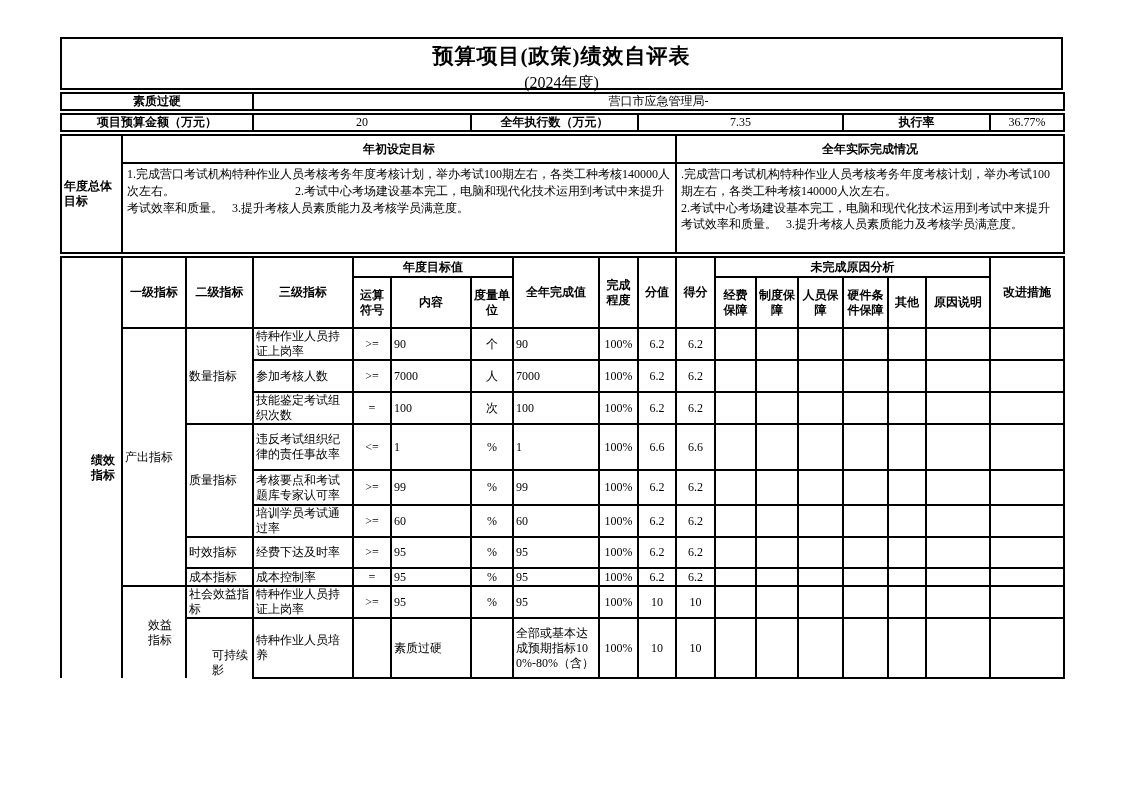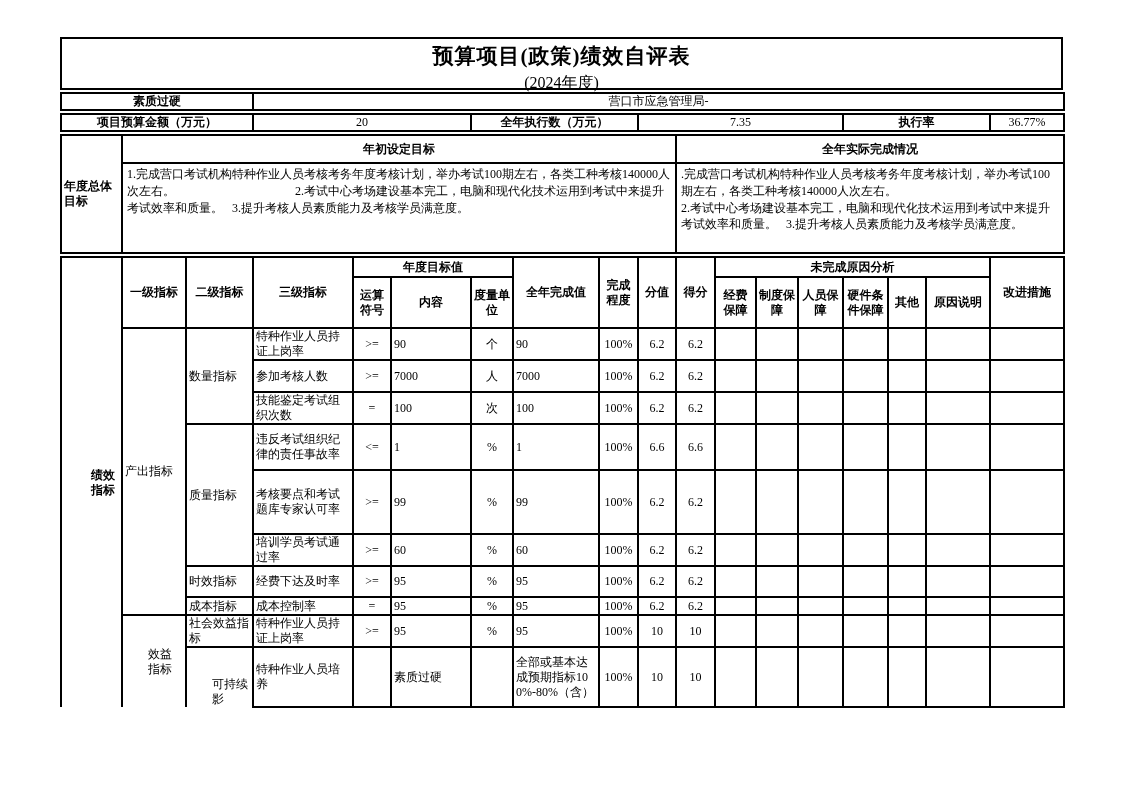--- a/index.html
+++ b/index.html
@@ -218,21 +218,21 @@
         <td class="c">6.6</td>
         <td></td>
         <td></td>
         <td></td>
         <td></td>
         <td></td>
         <td></td>
         <td></td>
       </tr>
 
-      <tr style="height:64px">
+      <tr style="height:35px">
         <td>考核要点和考试题库专家认可率</td>
         <td class="c">&gt;=</td>
         <td>99</td>
         <td class="c">%</td>
         <td>99</td>
         <td class="c">100%</td>
         <td class="c">6.2</td>
         <td class="c">6.2</td>
         <td></td>
         <td></td>

